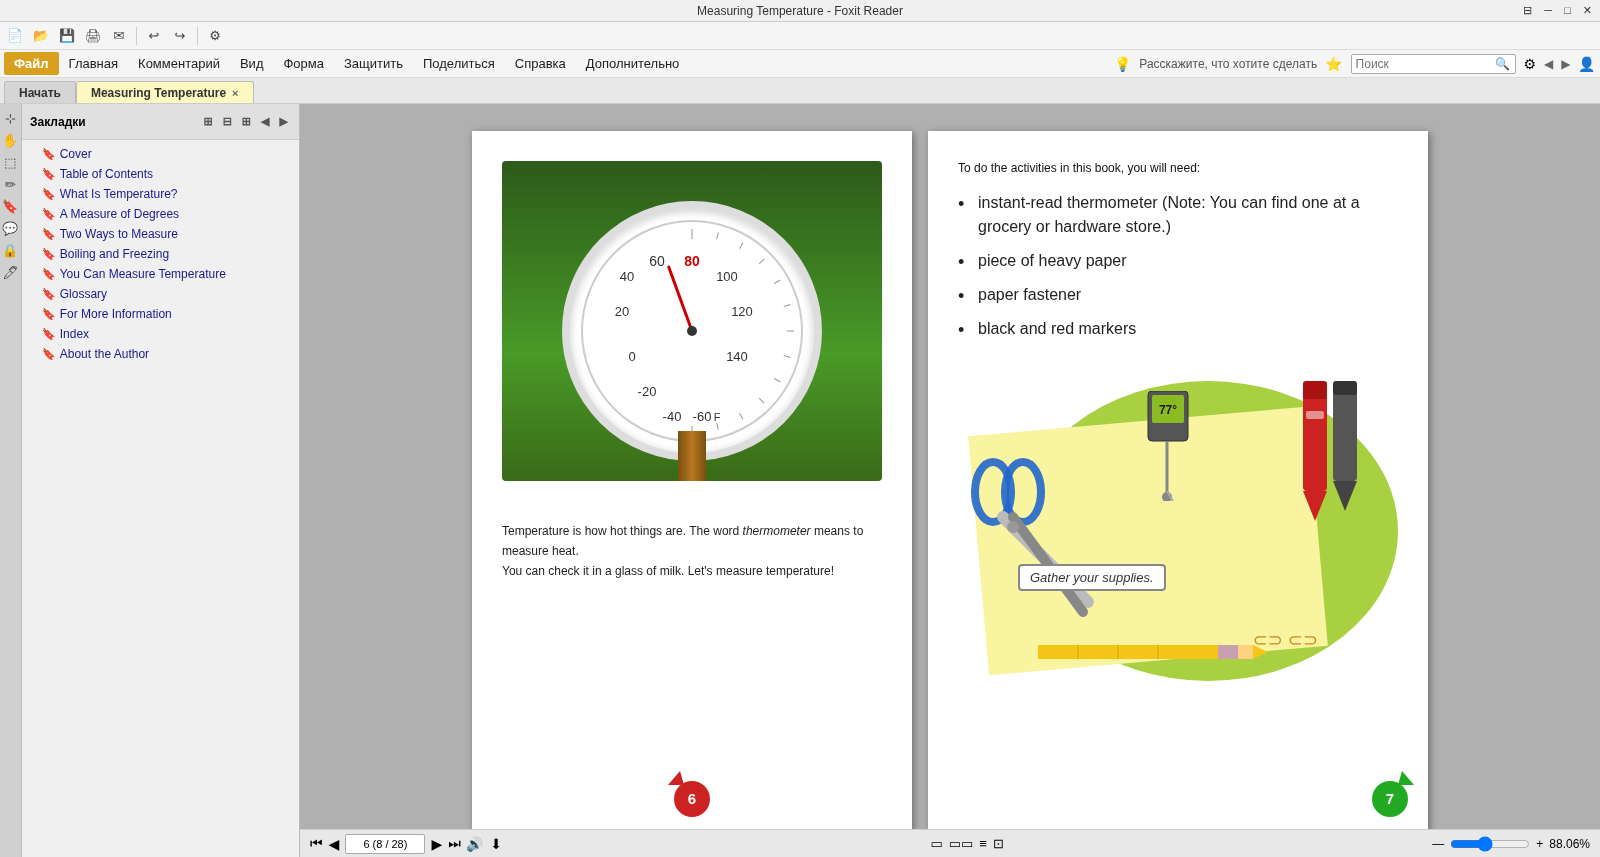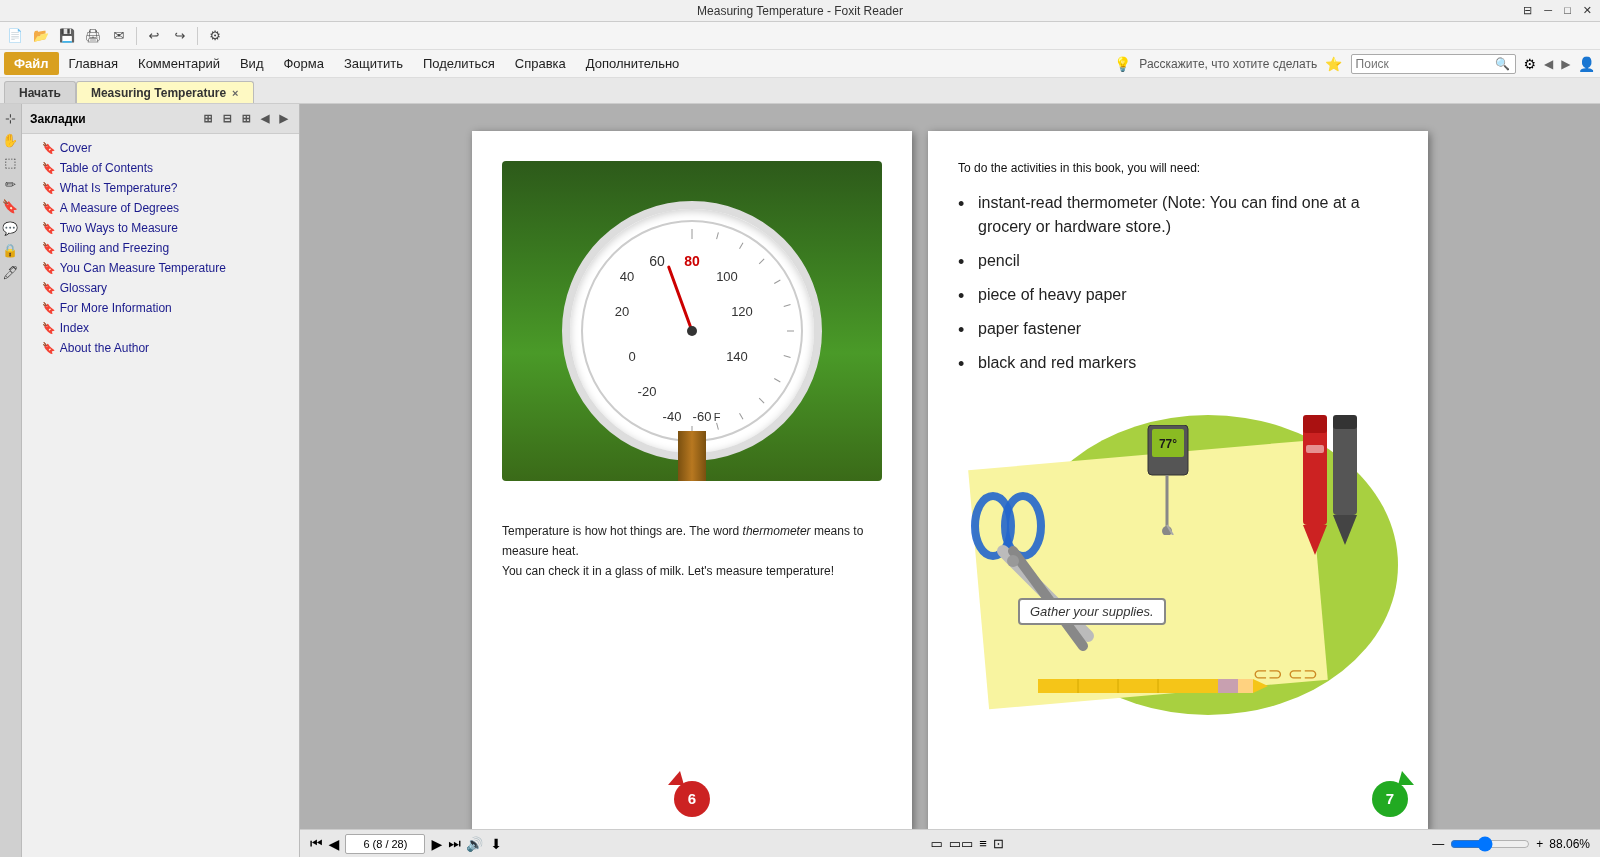--- a/index.html
+++ b/index.html
@@ -136,21 +136,21 @@
 
     
     .bookmarks-panel {
       width: 278px;
       background: #f0f0f0;
       border-right: 1px solid #bbb;
       display: flex;
       flex-direction: column;
     }
     .bookmarks-header {
-      height: 30px;
+      height: 36px;
       background: #e0e0e0;
       display: flex;
       align-items: center;
       padding: 0 8px;
       font-size: 12px;
       font-weight: bold;
       border-bottom: 1px solid #ccc;
       gap: 20px;
     }
     .bookmarks-header-btns {
@@ -574,21 +574,20 @@
 
             <div style="position:absolute;top:-10px;left:-6px;width:0;height:0;border-bottom:14px solid #cc2222;border-left:12px solid transparent;border-right:4px solid transparent;"></div>
           </div>
         </div>
       </div>
 
       <div class="page page-right">
         <p class="right-title">To do the activities in this book, you will need:</p>
         <ul class="bullet-list">
           <li>instant-read thermometer (Note: You can find one at a grocery or hardware store.)</li>
-          <li>pencil</li>
           <li>piece of heavy paper</li>
           <li>paper fastener</li>
           <li>black and red markers</li>
         </ul>
 
         <div class="supplies-area">
 
           <div class="supplies-bg-circle"></div>
 
           <div class="supplies-paper"></div>

